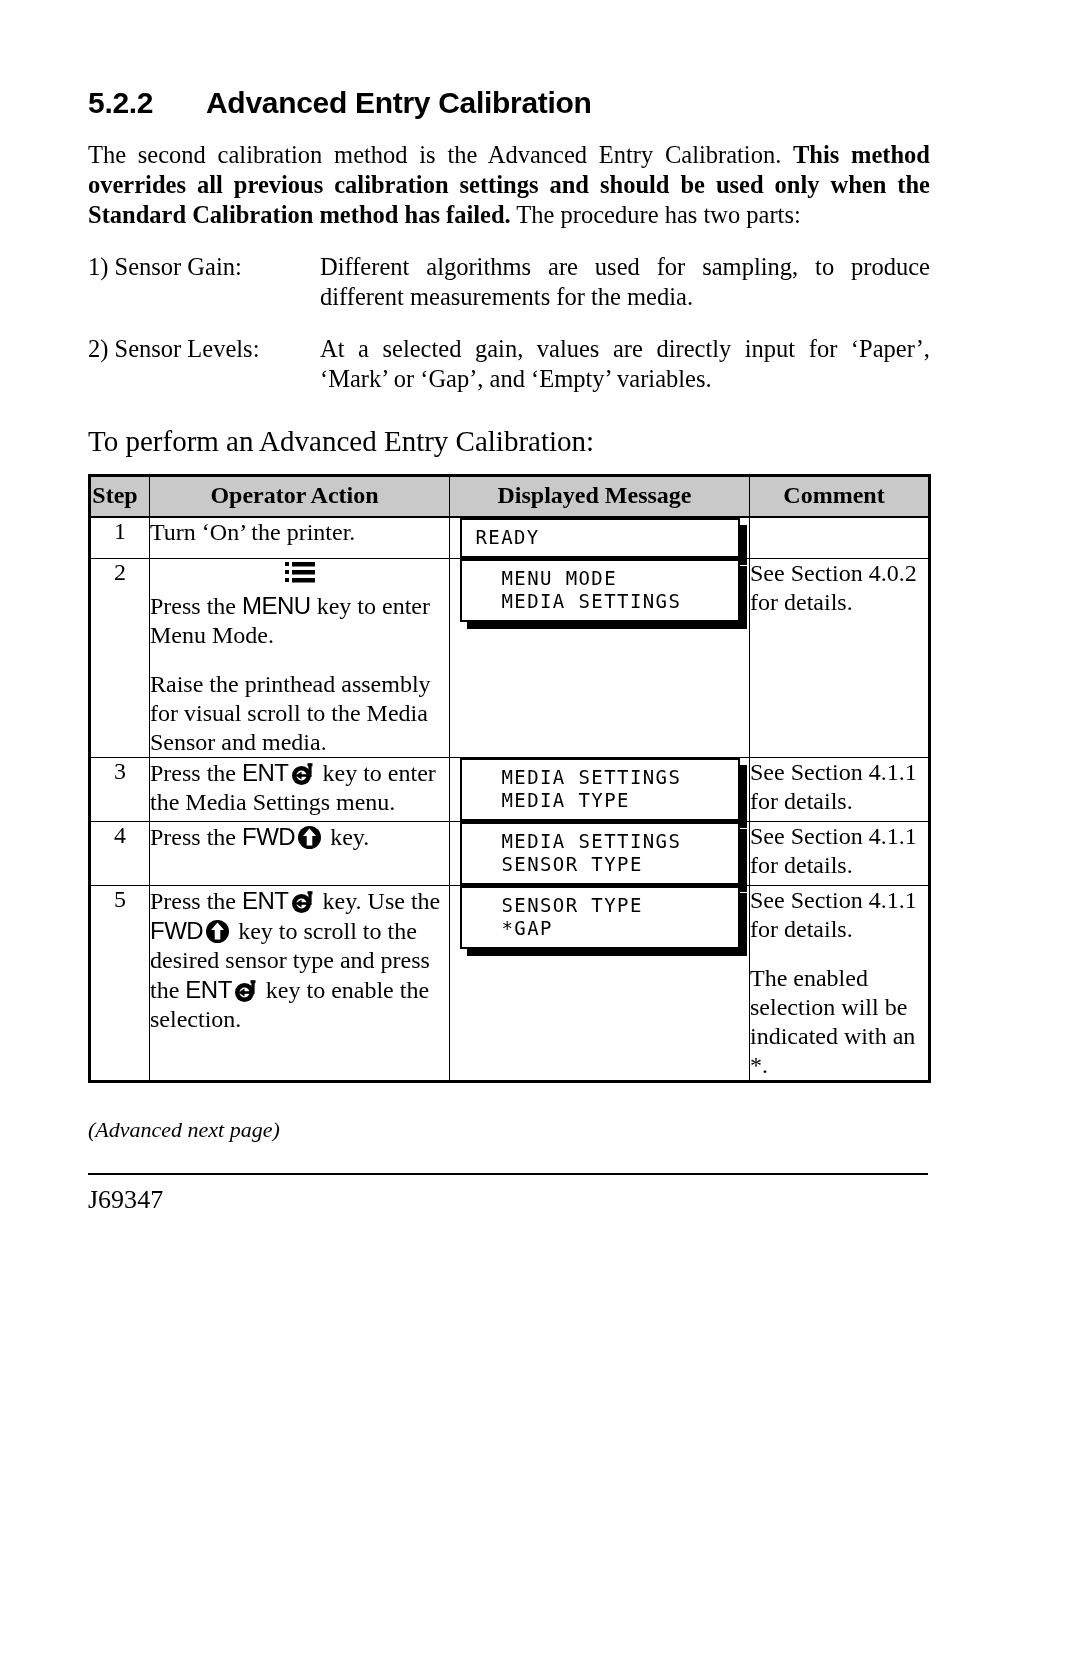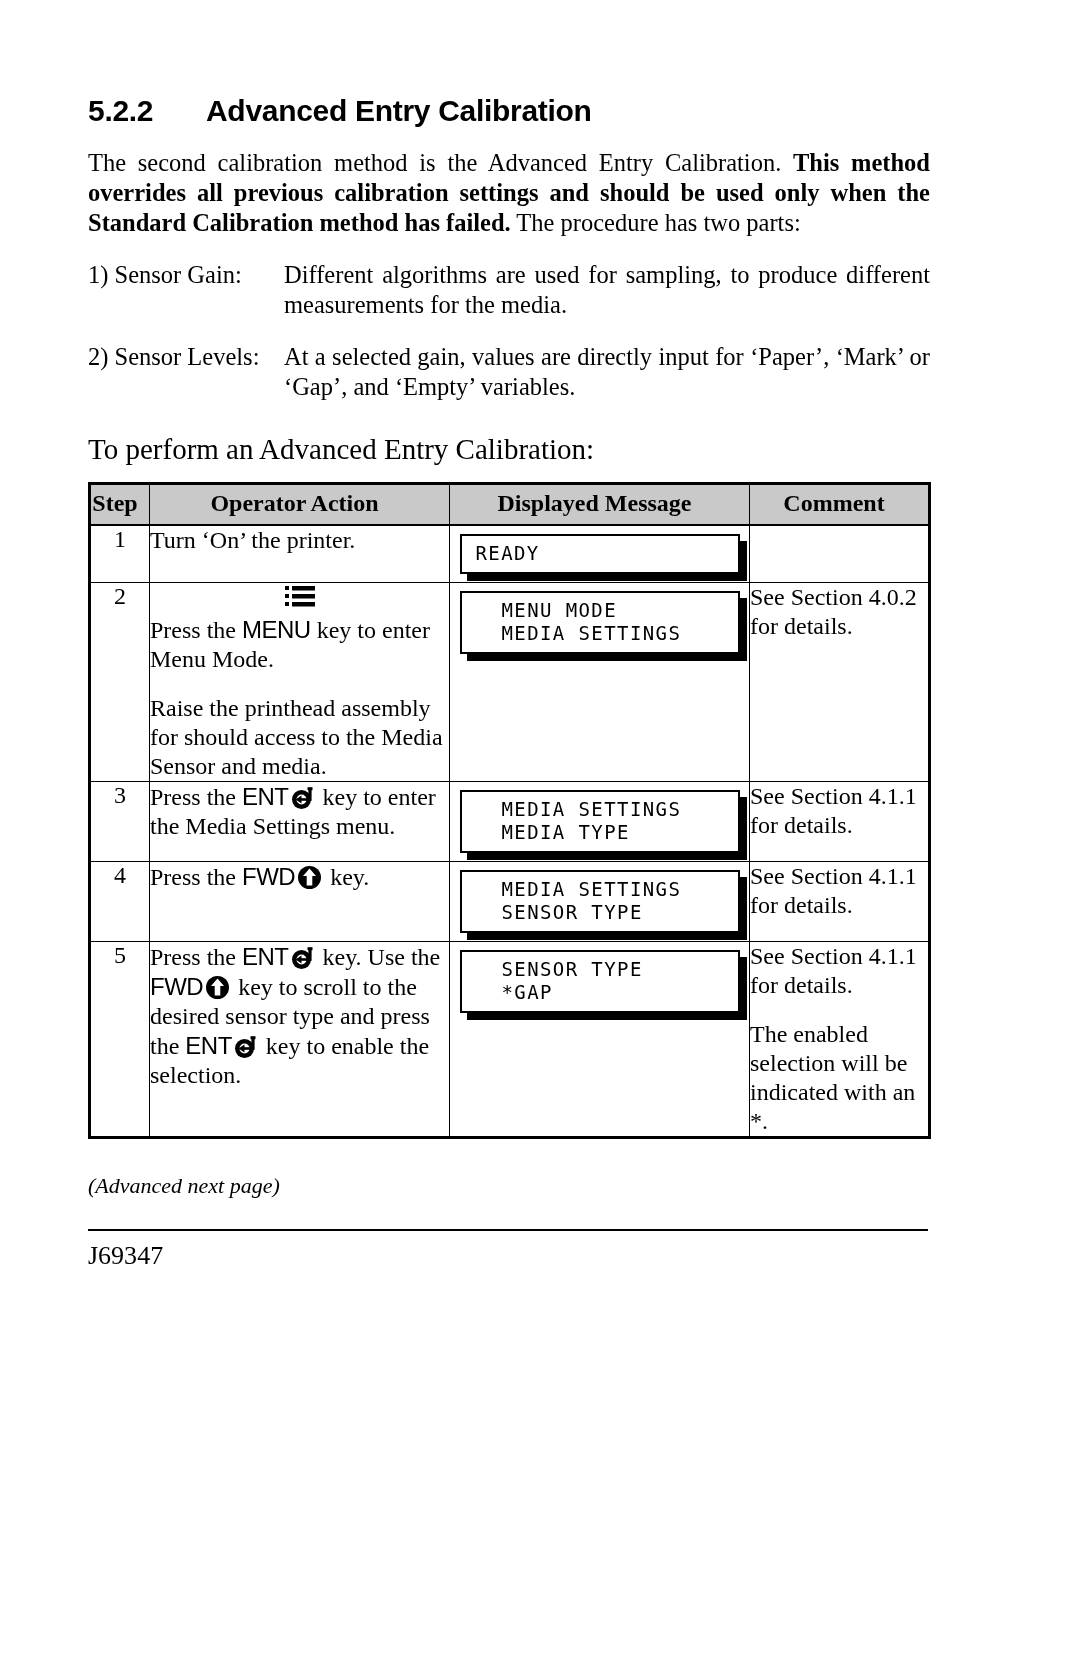--- a/index.html
+++ b/index.html
@@ -12,21 +12,21 @@
     width: 1080px;
     height: 1669px;
     font-family: "Liberation Serif", serif;
     color: #000000;
     position: relative;
     overflow: hidden;
   }
   .page {
     position: absolute;
     left: 88px;
-    top: 8px;
+    top: 0;
     width: 842px;
     height: 1323px;
   }
 
   
   .heading {
     display: flex;
     align-items: baseline;
     font-family: "Liberation Sans", sans-serif;
     font-weight: bold;
@@ -44,20 +44,21 @@
     text-align: justify;
     margin-top: 20px;
   }
   .para b { font-weight: bold; }
 
   .list-row {
     display: flex;
     font-size: 24.5px;
     line-height: 30px;
     margin-top: 22px;
+    gap: 36px;
   }
   .list-row .lbl {
     flex: 0 0 196px;
     width: 196px;
     white-space: nowrap;
   }
   .list-row .txt {
     flex: 1;
     text-align: justify;
     text-align-last: left;
@@ -117,21 +118,21 @@
   }
   td.comment p { margin: 0; }
   td.comment p + p { margin-top: 20px; }
 
   .gap-para { height: 20px; }
 
   
   .lcd {
     position: relative;
     width: 280px;
-    margin: 8px auto;
+    margin: 0 auto;
   }
   .lcd-inner {
     border: 2.5px solid #000;
     background: #fff;
     position: relative;
     z-index: 2;
     padding: 6px 0 7px 14px;
     font-family: "DejaVu Sans Mono", monospace;
     font-size: 19px;
     line-height: 23px;
@@ -275,21 +276,21 @@
                 <rect x="0" y="9" width="4" height="4" fill="#000"></rect>
                 <rect x="0" y="17" width="4" height="4" fill="#000"></rect>
                 <rect x="7" y="1" width="23" height="4.5" fill="#000"></rect>
                 <rect x="7" y="9" width="23" height="4.5" fill="#000"></rect>
                 <rect x="7" y="17" width="23" height="4.5" fill="#000"></rect>
               </svg>
             </span>
           </span>
           <span>Press the </span><span class="key">MENU</span><span> key to enter Menu Mode.</span>
           <div class="gap-para"></div>
-          <div>Raise the printhead assembly for should access to the Media Sensor and media.</div>
+          <div>Raise the printhead assembly for visual scroll to the Media Sensor and media.</div>
         </td>
         <td class="msg">
           <div class="lcd tall">
             <div class="lcd-inner">
               <div class="line">MENU MODE</div>
               <div class="line">MEDIA SETTINGS</div>
             </div>
           </div>
         </td>
         <td class="comment">

